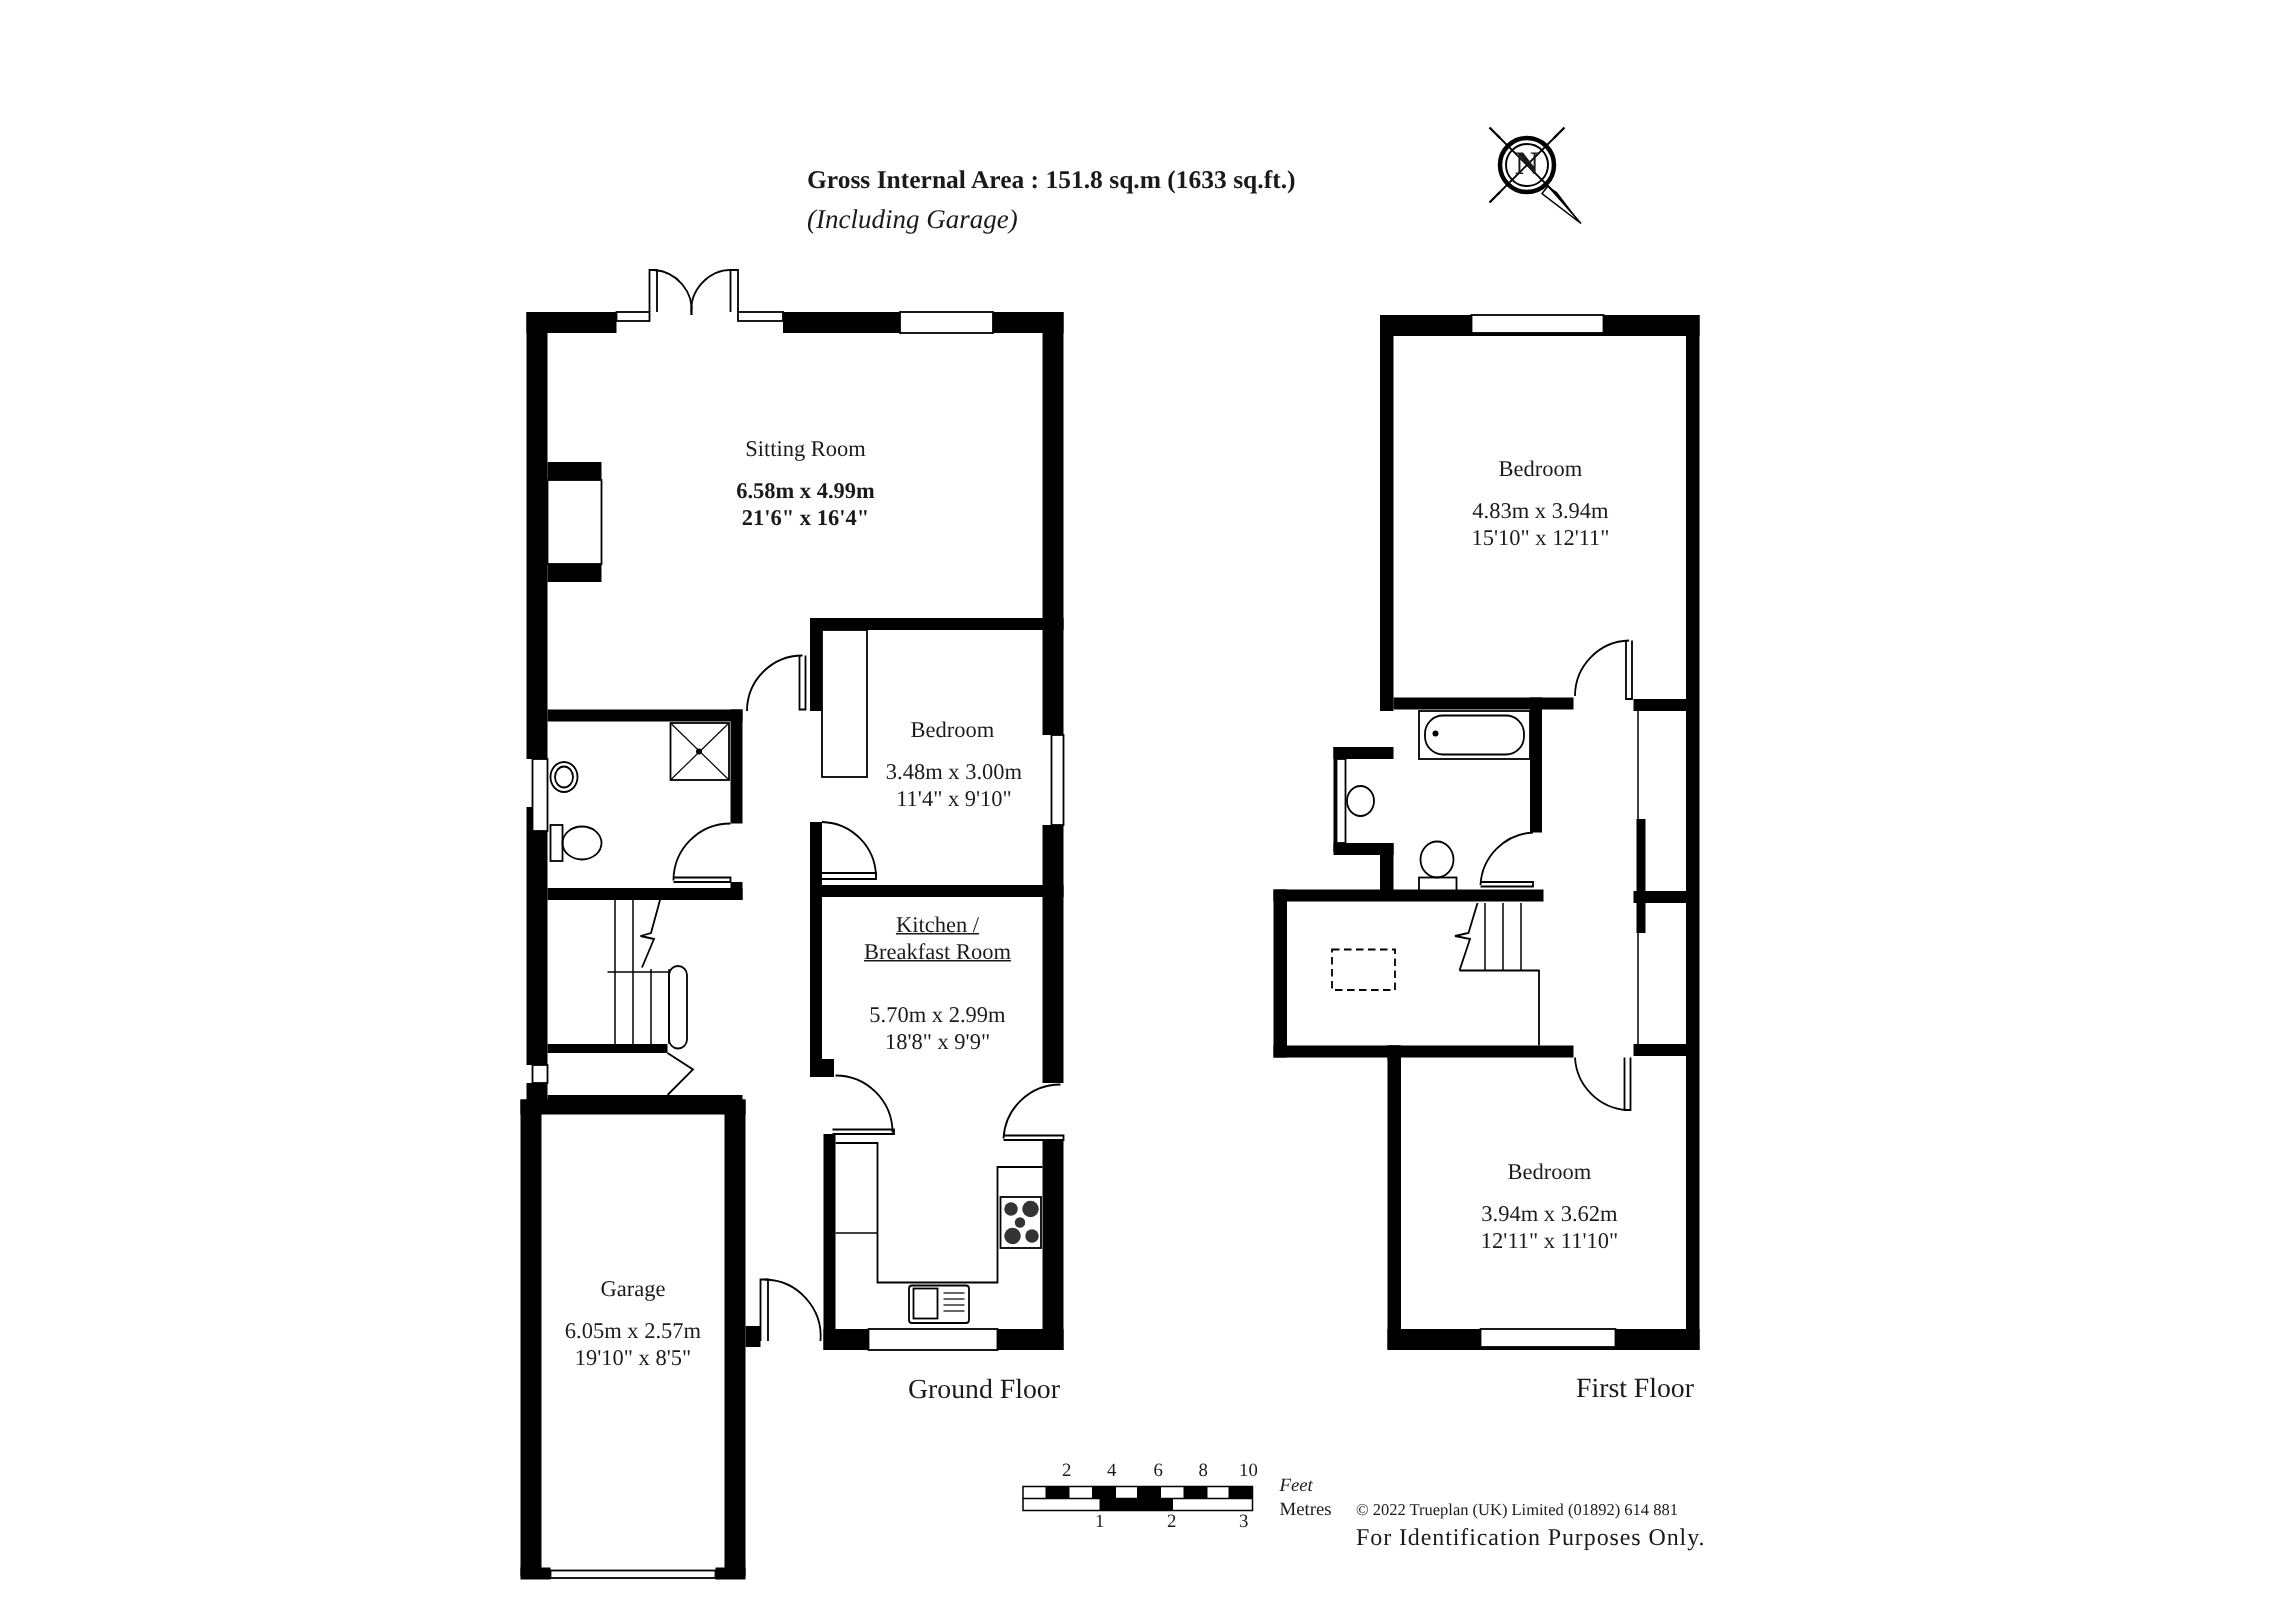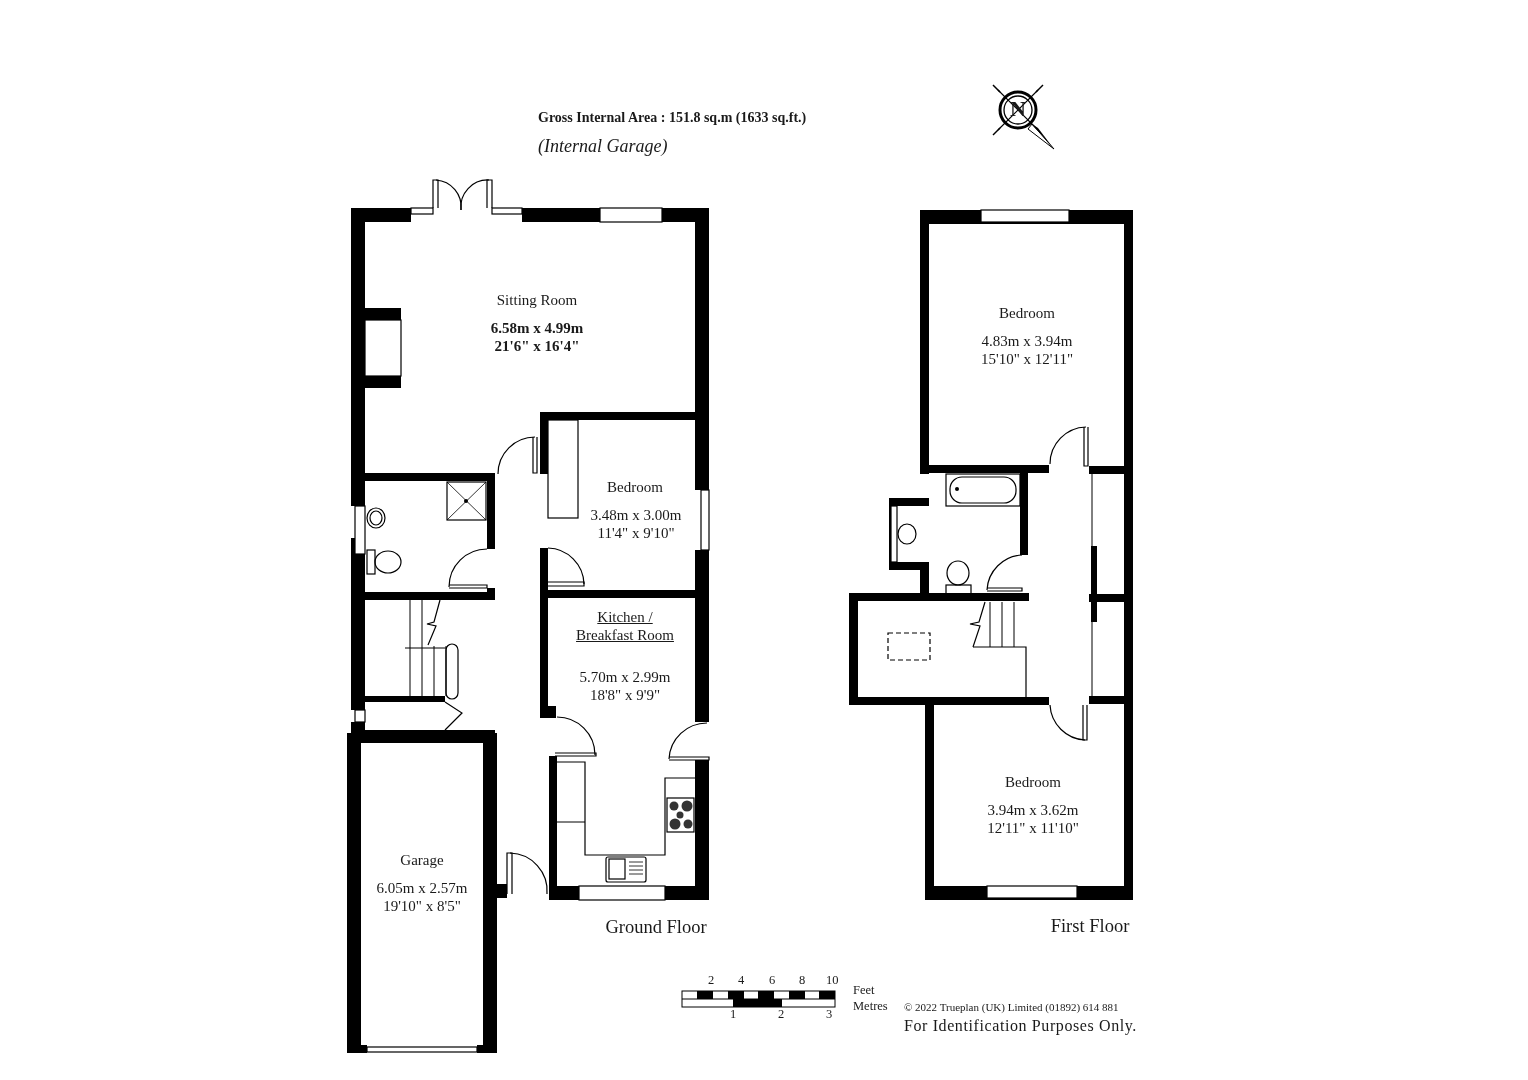--- a/index.html
+++ b/index.html
@@ -3,21 +3,21 @@
 <meta charset="utf-8">
 <style>
   html, body { margin: 0; padding: 0; background: #ffffff; }
   body { width: 1528px; height: 1080px; position: relative; overflow: hidden;
          font-family: "Liberation Serif", "DejaVu Serif", serif; color: #1a1a1a; }
   #plan { position: absolute; left: 0; top: 0; width: 1528px; height: 1080px; }
   .wall { fill: #000; }
   .thin { fill: none; stroke: #000; stroke-width: 1.2; }
   .win { fill: #fff; stroke: #000; stroke-width: 1.2; }
   .txt { position: absolute; white-space: nowrap; text-align: center; }
-  .title { left: 538px; top: 110px; font-weight: bold; font-size: 14px; text-align: left; }
+  .title { left: 538px; top: 110px; font-weight: bold; font-size: 17px; text-align: left; }
   .subtitle { left: 538px; top: 136px; font-style: italic; font-size: 18px; text-align: left; }
   .room-name { font-size: 15px; }
   .room-dim { font-size: 15px; line-height: 18px; }
   .floor-label { font-size: 18.5px; }
   .scale-num { font-size: 12.5px; position: absolute; }
   .scale-unit { font-size: 12.5px; position: absolute; }
   .ident { left: 904px; top: 976px; font-size: 16px; letter-spacing: 0.6px; text-align: left; margin-top: 41px; }
   .copy { left: 904px; top: 1001px; font-size: 11px; text-align: left; }
 </style>
 </head>
@@ -205,21 +205,21 @@
     <rect x="697" y="991" width="16" height="8" fill="#000"></rect>
     <rect x="728" y="991" width="16" height="8" fill="#000"></rect>
     <rect x="758" y="991" width="16" height="8" fill="#000"></rect>
     <rect x="789" y="991" width="16" height="8" fill="#000"></rect>
     <rect x="819" y="991" width="16" height="8" fill="#000"></rect>
     <rect x="733" y="999" width="49" height="8" fill="#000"></rect>
   </g>
 </svg>
 
 <div class="txt title">Gross Internal Area  :  151.8 sq.m   (1633 sq.ft.)</div>
-<div class="txt subtitle">(Internal Garage)</div>
+<div class="txt subtitle">(Including Garage)</div>
 
 <div class="txt" style="left:480px; top:292px; width:114px;">
   <div class="room-name">Sitting Room</div>
 </div>
 <div class="txt room-dim" style="left:470px; top:319px; width:134px;font-weight:bold;">
   <div>6.58m  x  4.99m</div>
   <div>21'6"  x  16'4"</div>
 </div>
 
 <div class="txt room-name" style="left:590px; top:479px; width:90px;">Bedroom</div>
@@ -262,17 +262,17 @@
 <div class="txt" style="left:1008px; top:96px; width:20px; font-size:22px; font-weight:bold;">N</div>
 
 <div class="scale-num" style="left:708px; top:973px;">2</div>
 <div class="scale-num" style="left:738px; top:973px;">4</div>
 <div class="scale-num" style="left:769px; top:973px;">6</div>
 <div class="scale-num" style="left:799px; top:973px;">8</div>
 <div class="scale-num" style="left:826px; top:973px;">10</div>
 <div class="scale-num" style="left:730px; top:1007px;">1</div>
 <div class="scale-num" style="left:778px; top:1007px;">2</div>
 <div class="scale-num" style="left:826px; top:1007px;">3</div>
-<div class="scale-unit" style="left:853px; top:983px;">Feet</div>
+<div class="scale-unit" style="left:853px; top:983px;font-style:italic;">Feet</div>
 <div class="scale-unit" style="left:853px; top:999px;">Metres</div>
 
 <div class="txt ident">For Identification Purposes Only.</div>
 <div class="txt copy">© 2022 Trueplan (UK) Limited  (01892) 614 881</div>
 
 </body></html>

